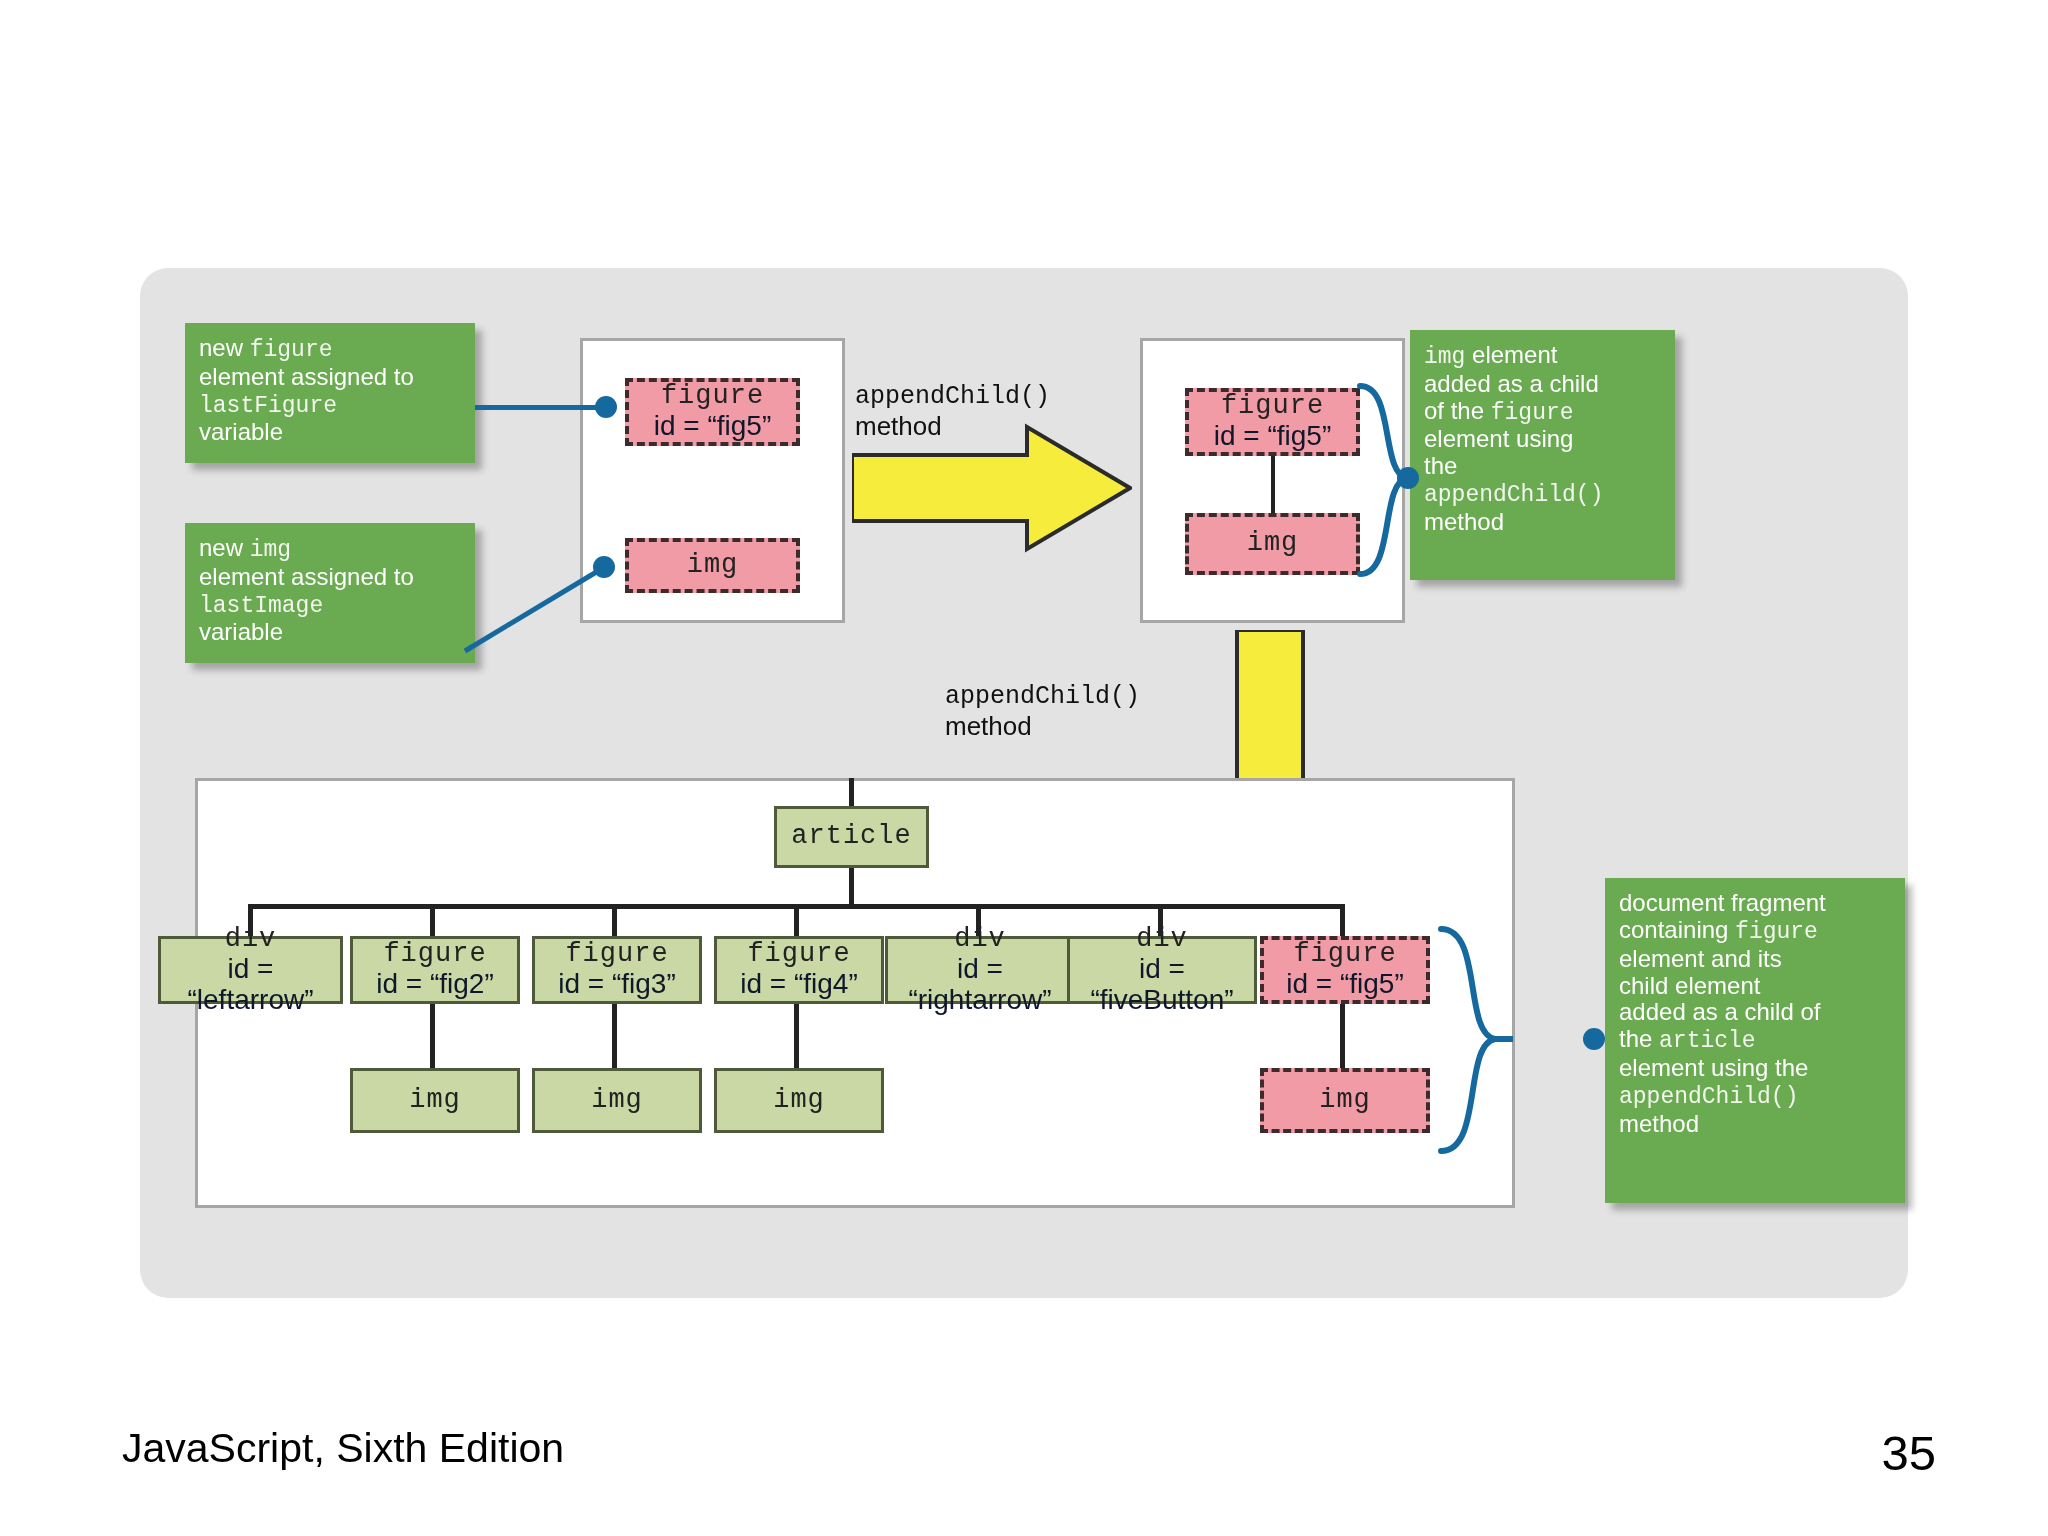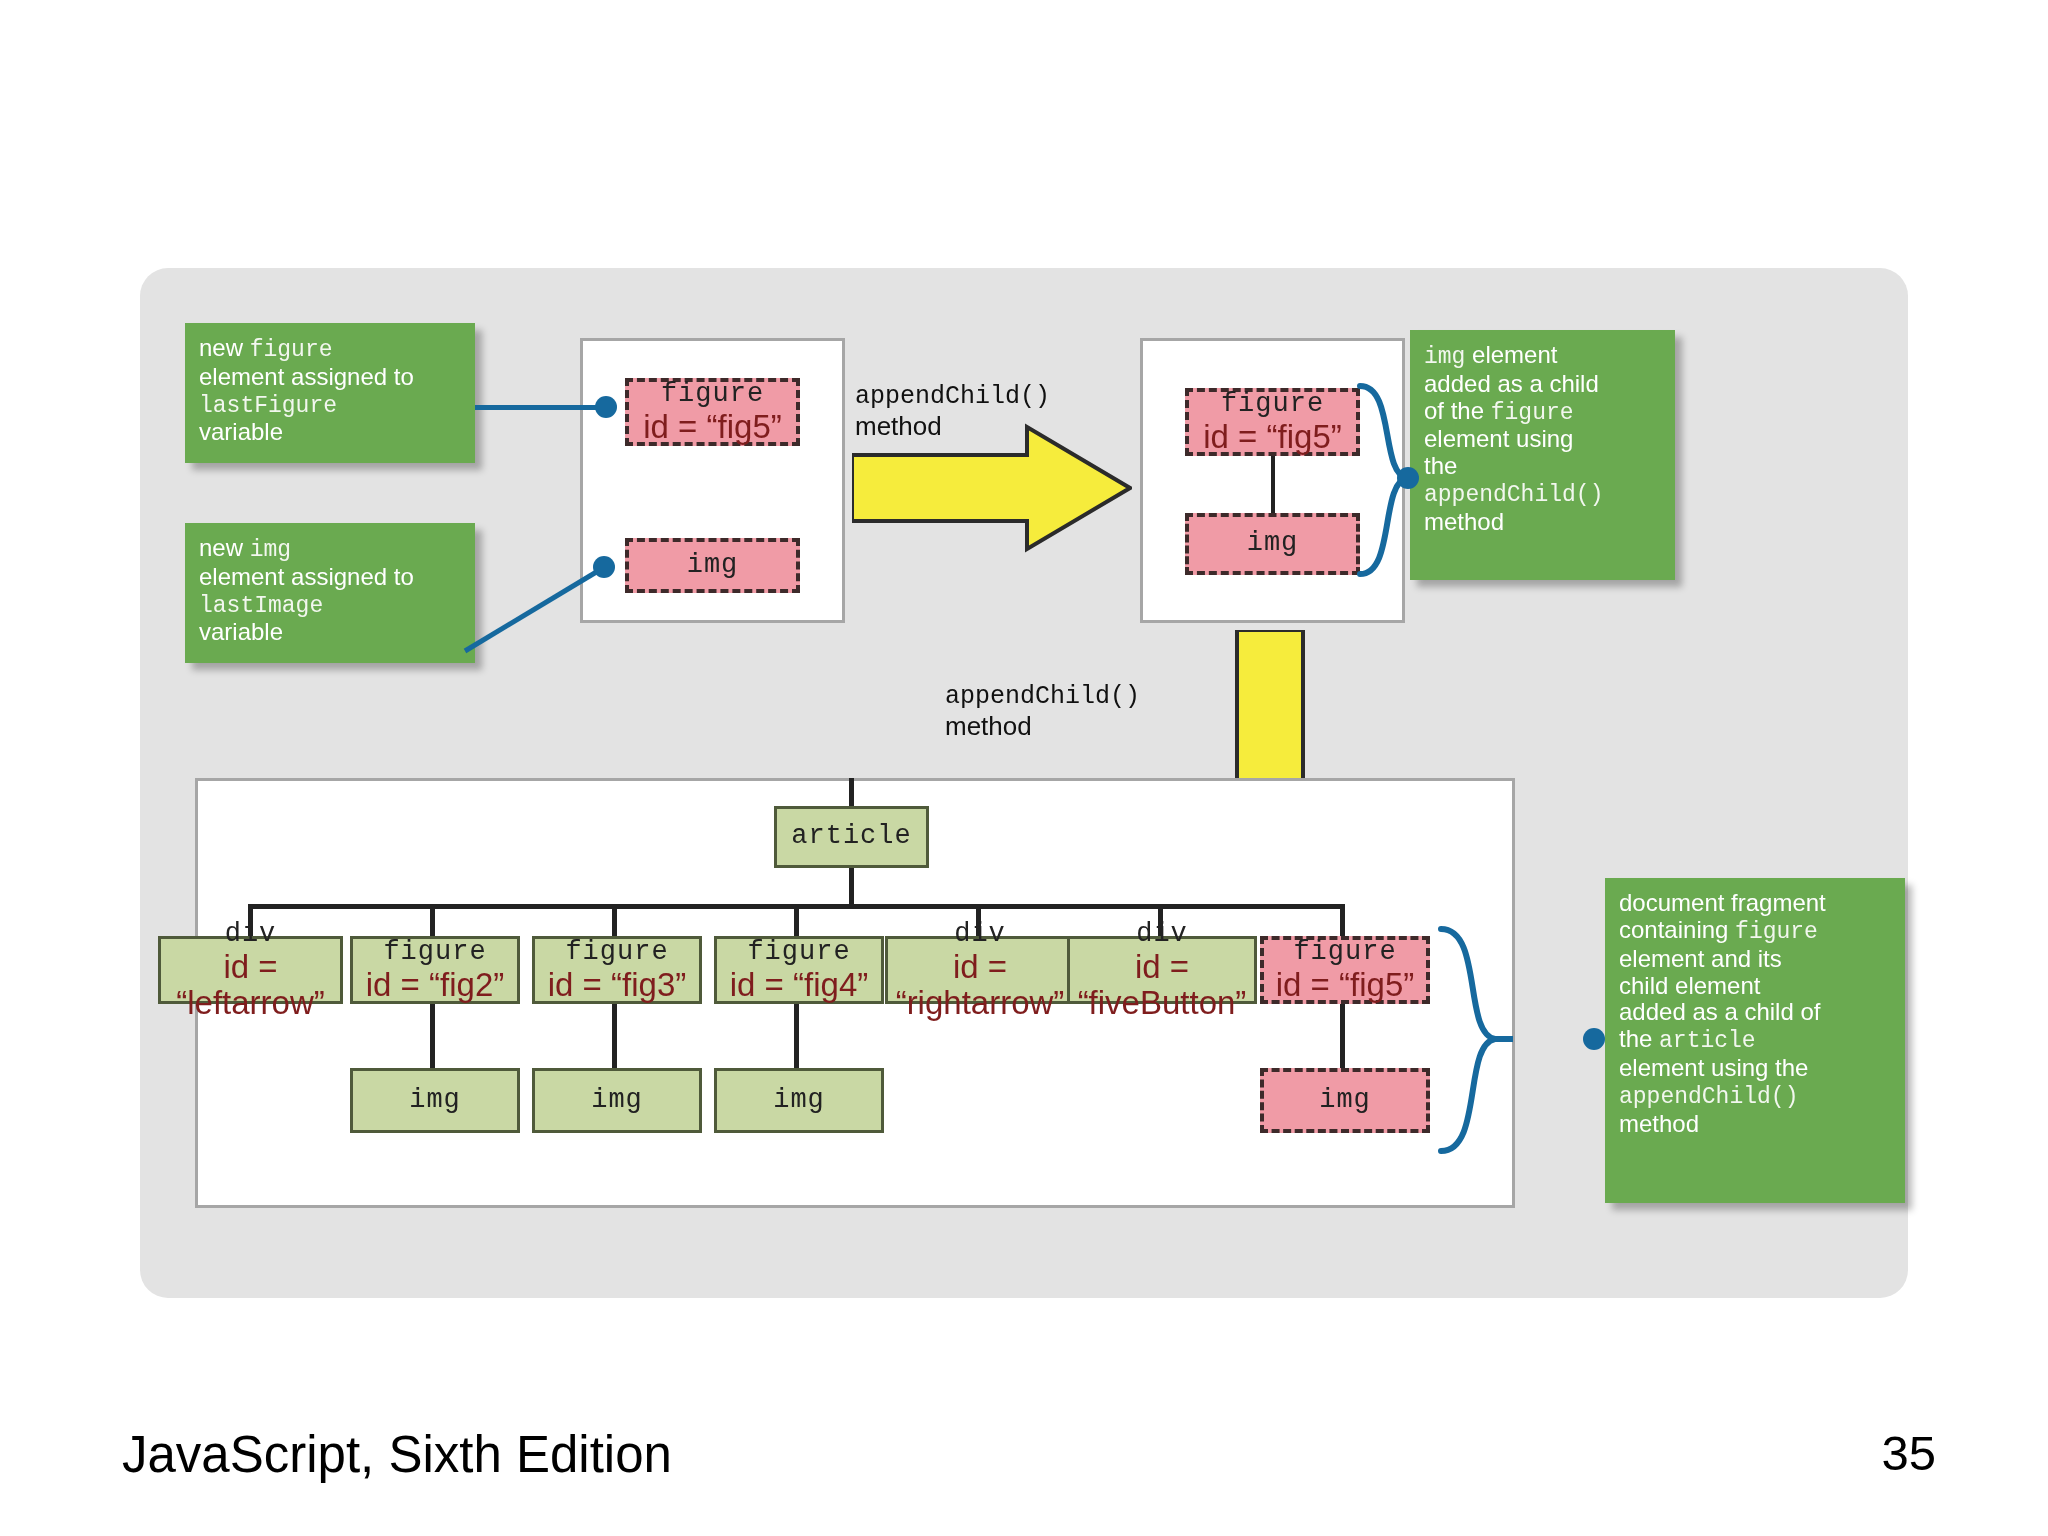--- a/index.html
+++ b/index.html
@@ -57,21 +57,21 @@
   #callout-imgchild{left:1270px;top:62px;width:265px;height:250px;}
   #callout-docfragment{left:1465px;top:610px;width:300px;height:325px;}
 
   
   .node{
     position:absolute;box-sizing:border-box;
     display:flex;flex-direction:column;align-items:center;justify-content:center;
     text-align:center;line-height:1.08;
   }
   .node .tag{font-family:"Liberation Mono", monospace;font-size:27px;color:#222;letter-spacing:1px;}
-  .node .id{font-family:"Liberation Sans", sans-serif;font-size:33px;color:#7f1d1d;}
+  .node .id{font-family:"Liberation Sans", sans-serif;font-size:28px;color:#0f172a;}
   .node-pink{background:#f09ba6;border:4px dashed #3d2a2a;}
   .node-green{background:#c9d8a4;border:3px solid #4f5a3a;}
 
   
   #node-fig5-a{left:485px;top:110px;width:175px;height:68px;}
   #node-img-a{left:485px;top:270px;width:175px;height:55px;}
   
   #node-fig5-b{left:1045px;top:120px;width:175px;height:68px;}
   #node-img-b{left:1045px;top:245px;width:175px;height:62px;}
   #link-fig5-img-b{position:absolute;left:1131px;top:188px;width:4px;height:57px;background:#222;}
@@ -103,21 +103,21 @@
 
   
   #caption{
     position:absolute;left:0;top:1335px;width:2048px;text-align:center;
     font-size:40px;color:#000;font-family:"Liberation Sans", sans-serif;
   }
   #caption b{font-weight:bold;}
   #caption code{font-family:"Liberation Mono", monospace;font-size:38px;}
 
   
-  #footer-left{position:absolute;left:122px;top:1425px;font-size:51px;color:#000;}
+  #footer-left{position:absolute;left:122px;top:1425px;font-size:41px;color:#000;}
   #footer-right{position:absolute;right:112px;top:1425px;font-size:49px;color:#000;}
 </style>
 </head>
 <body>
 
 <div class="slide">
 
 
   <div id="figure-panel">
 

